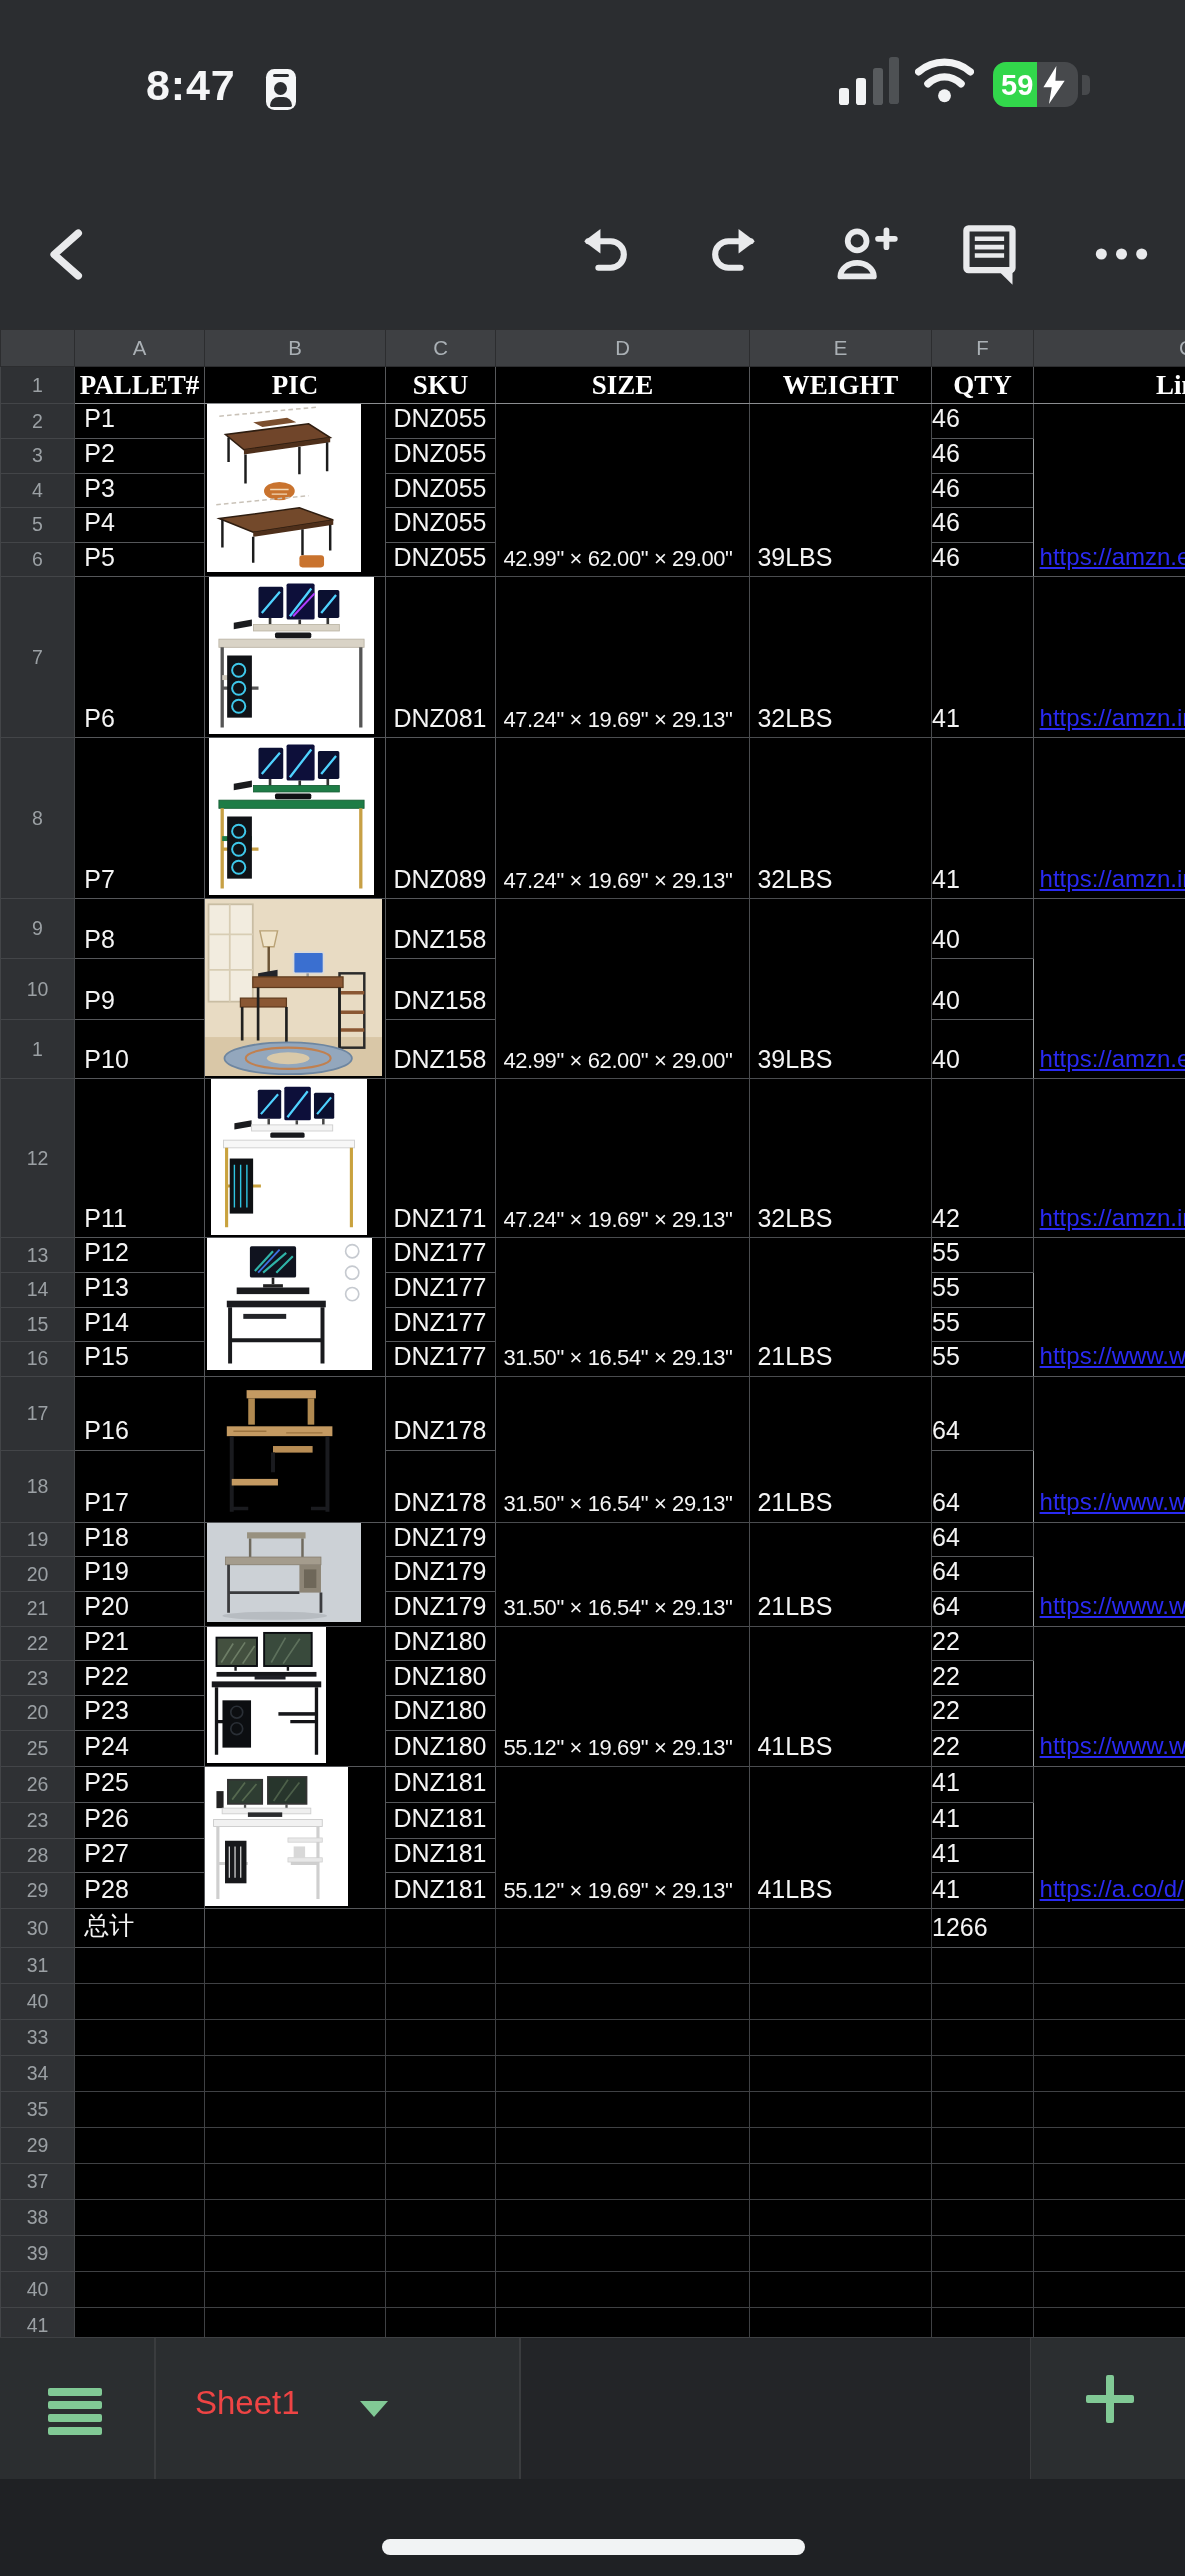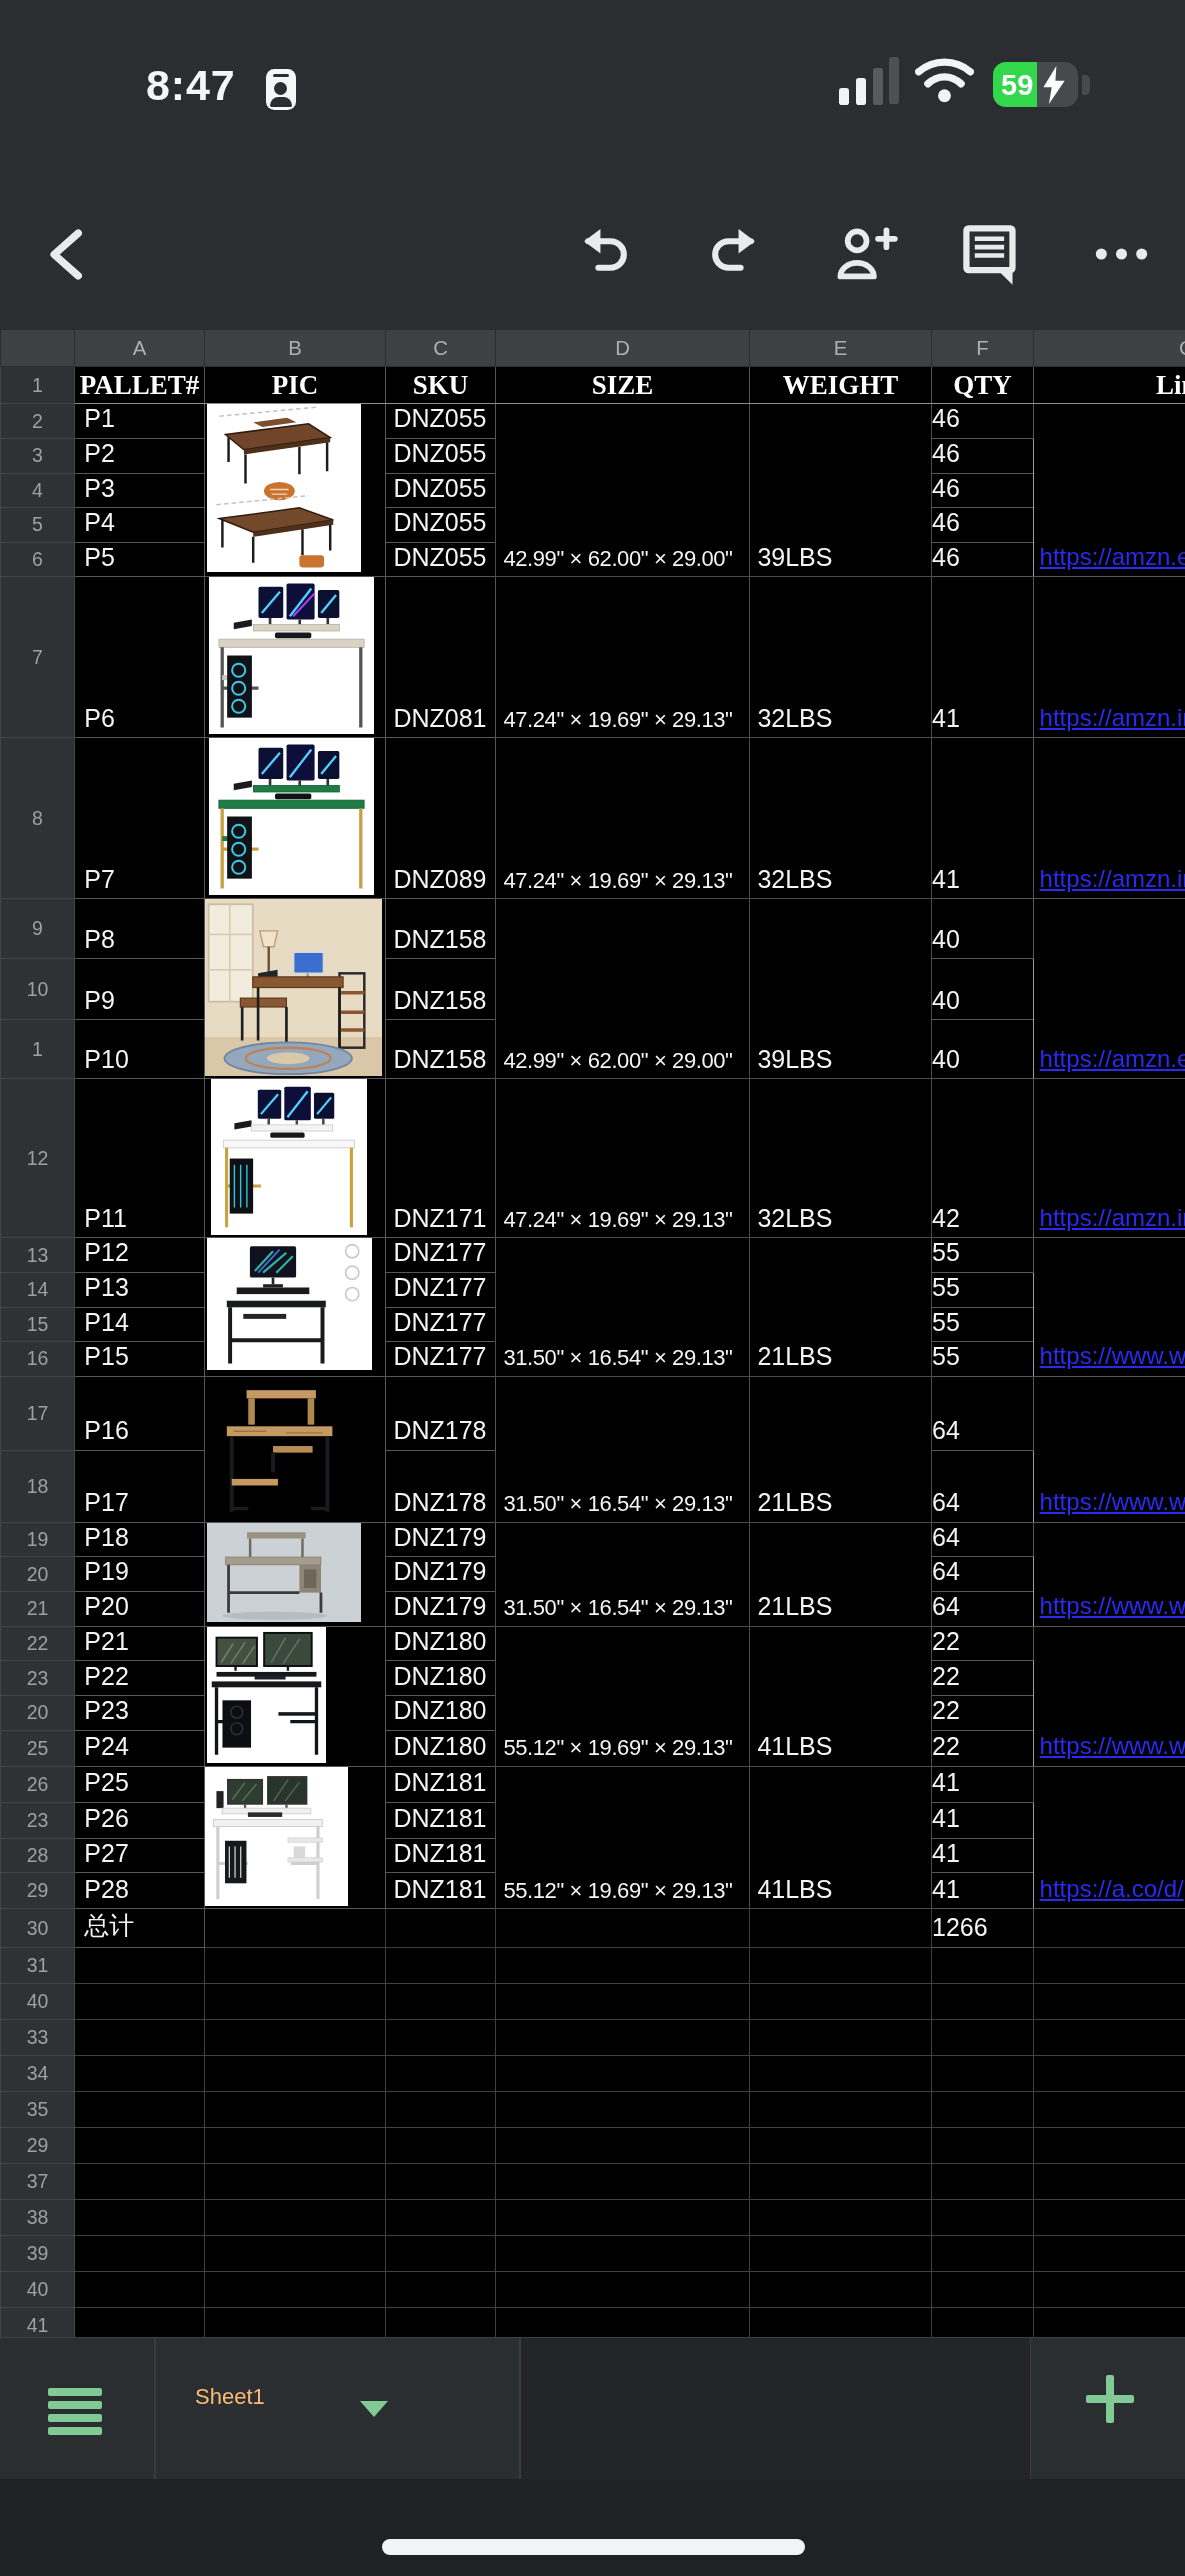--- a/index.html
+++ b/index.html
@@ -50,21 +50,21 @@
   td.cpic{border-color:#55575a;vertical-align:top;}
   td.cempty{background:#000;border:1.9px solid #3f4144;}
   .photo{position:relative;overflow:hidden;}
   .photo svg{display:block;width:100%;height:100%;}
 
   
   .tabbar{position:absolute;left:0;top:2337px;width:1186px;height:142px;background:#2b2e30;border-top:1.9px solid #3e4043;box-sizing:border-box;}
   .hamb{position:absolute;left:48px;top:50px;width:54px;}
   .hamb div{height:8.3px;border-radius:1.9px;background:#81c995;margin-bottom:4.6px;}
   .vline{position:absolute;top:0;bottom:0;width:1.9px;background:#3a3c3e;}
-  .sheetname{position:absolute;left:195px;top:46px;font-size:22px;font-weight:500;color:#fdba74;}
+  .sheetname{position:absolute;left:195px;top:46px;font-size:33px;font-weight:500;color:#ef4444;}
   .dropdown{position:absolute;left:360px;top:63px;width:0;height:0;border-left:14px solid transparent;
             border-right:14px solid transparent;border-top:16.7px solid #81c995;}
   .tabstrip{position:absolute;left:521px;top:0;bottom:0;width:510px;background:#232528;border-right:1.9px solid #3a3c3e;box-sizing:border-box;}
   .plus{position:absolute;left:1086px;top:37px;width:48px;height:48px;}
   .plus:before{content:"";position:absolute;left:0;top:20.4px;width:48px;height:7.4px;background:#81c995;border-radius:1.9px;}
   .plus:after{content:"";position:absolute;left:20.4px;top:0;width:7.4px;height:48px;background:#81c995;border-radius:1.9px;}
   .homearea{position:absolute;left:0;top:2479px;width:1186px;height:97px;background:#1f2124;}
   .pill{position:absolute;left:382px;top:60px;width:423px;height:15.7px;border-radius:8.3px;background:#f1f3f4;}
 </style>
 </head>

